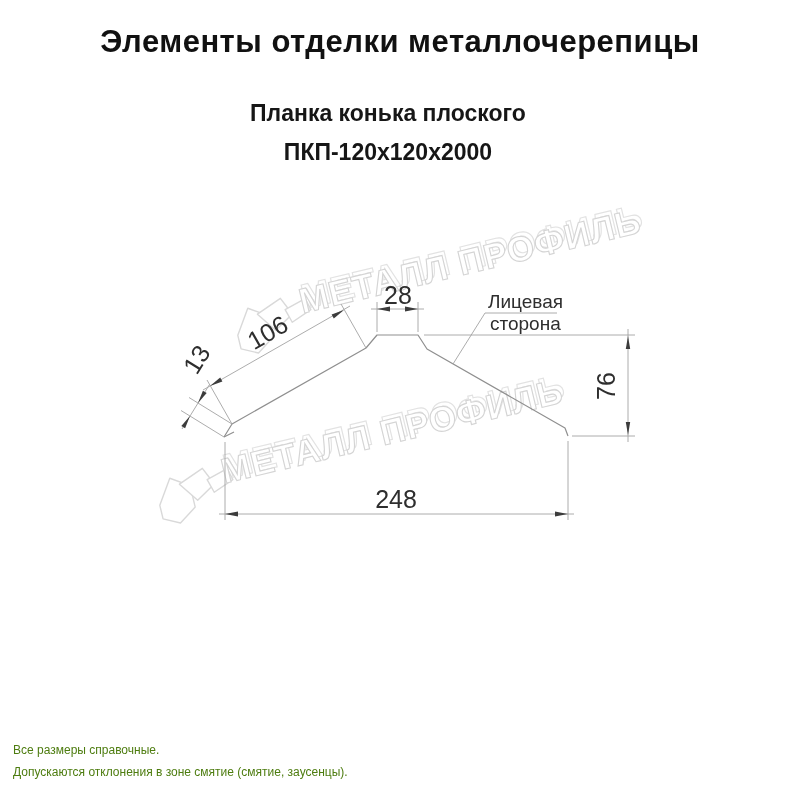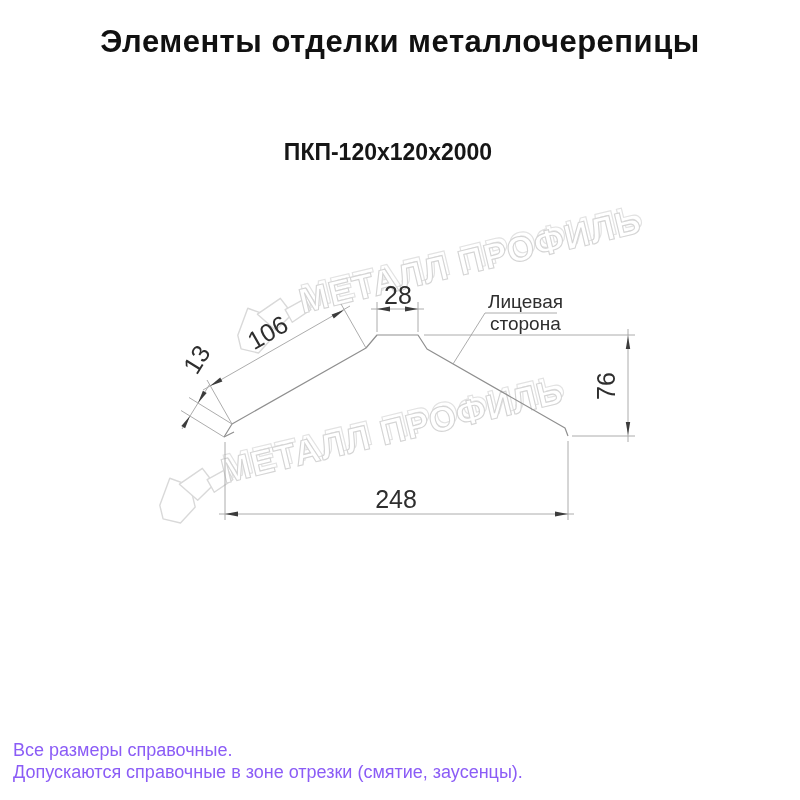--- a/index.html
+++ b/index.html
@@ -19,38 +19,39 @@
   .subtitle{
     position:absolute;left:0;right:24px;
     text-align:center;
     font-size:23px;font-weight:bold;color:#161616;
   }
   .sub1{top:100px;}
   .sub2{top:139px;text-align:center;}
   .drawing{position:absolute;top:0;left:0;}
   .footer{
     position:absolute;left:13px;top:739px;
-    font-size:18px;color:#8b5cf6;line-height:22px;
+    font-size:12px;color:#4d7c0f;line-height:22px;
   }
   
   .profile-line{fill:none;stroke:#8f8f8f;stroke-width:1.2;stroke-linejoin:round;}
   .thin{fill:none;stroke:#a3a3a3;stroke-width:0.9;}
   .arrow{fill:#3c3c3c;stroke:none;}
   .dimtext{font-size:25px;fill:#2e2e2e;}
   .labeltext{font-size:19px;fill:#2e2e2e;}
   .wm-back{fill:none;stroke:#e2e2e2;stroke-width:1.1;font-size:35px;font-weight:bold;letter-spacing:1px;}
   .wm-front{fill:#ffffff;stroke:#d4d4d4;stroke-width:1.1;font-size:35px;font-weight:bold;letter-spacing:1px;}
   .wm-shape{fill:#ffffff;stroke:#d9d9d9;stroke-width:1.4;stroke-linejoin:round;}
 </style>
 </head>
 <body>
 
 <div class="page">
 
   <div class="title">Элементы отделки металлочерепицы</div>
+  <div class="subtitle sub1">Планка конька плоского</div>
   <div class="subtitle sub2">ПКП-120х120х2000</div>
 
   <svg class="drawing" width="800" height="800" viewBox="0 0 800 800" xmlns="http://www.w3.org/2000/svg">
 
     <g transform="translate(234,328) rotate(-13.5)">
       <g>
         <path class="wm-shape" d="M2,8 L18,-16 L36,-4 L36,18 L18,30 L2,22 Z"></path>
         <path class="wm-shape" d="M26,-8 L52,-18 L60,0 L40,12 Z"></path>
         <path class="wm-shape" d="M54,-6 L76,-12 L79,0 L58,8 Z"></path>
       </g>
@@ -120,16 +121,16 @@
 
     <g>
       <polyline class="thin" points="453,364 485,313 557,313"></polyline>
       <text class="labeltext" x="488" y="308">Лицевая</text>
       <text class="labeltext" x="490" y="330">сторона</text>
     </g>
   </svg>
 
   <div class="footer">
     <div>Все размеры справочные.</div>
-    <div>Допускаются справочные в зоне отрезки (смятие, заусенцы).</div>
+    <div>Допускаются отклонения в зоне смятие (смятие, заусенцы).</div>
   </div>
 
 </div>
 
 </body></html>

